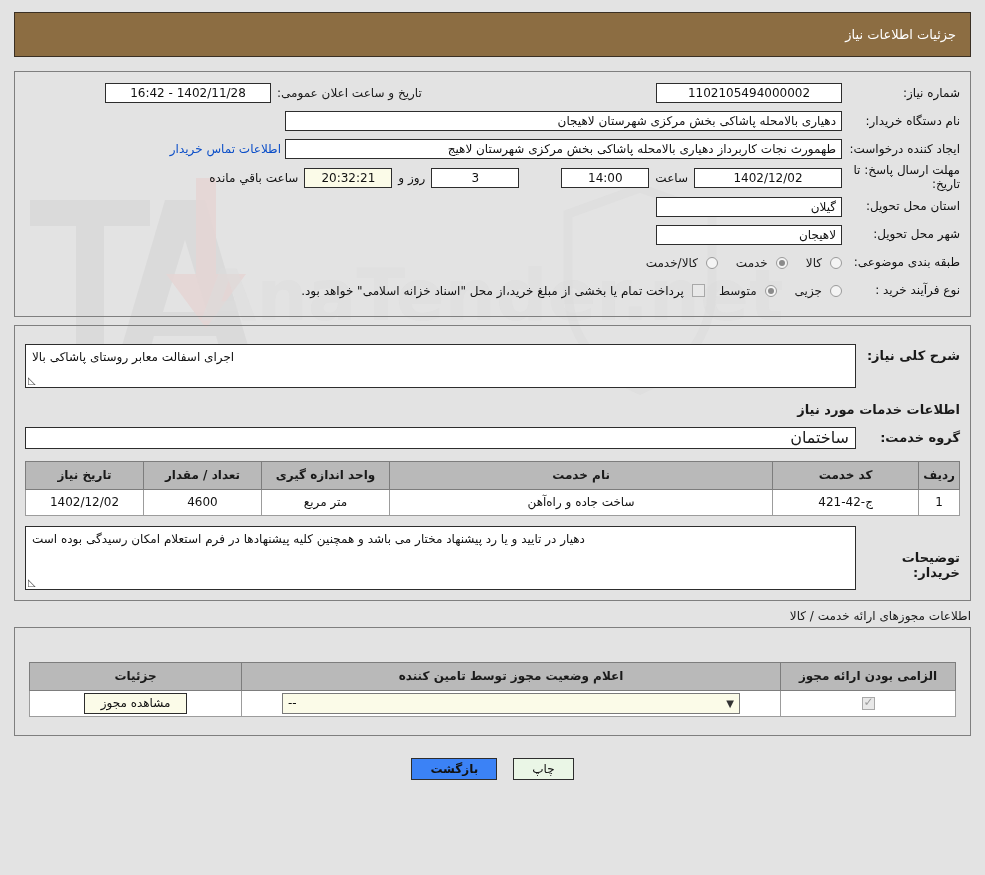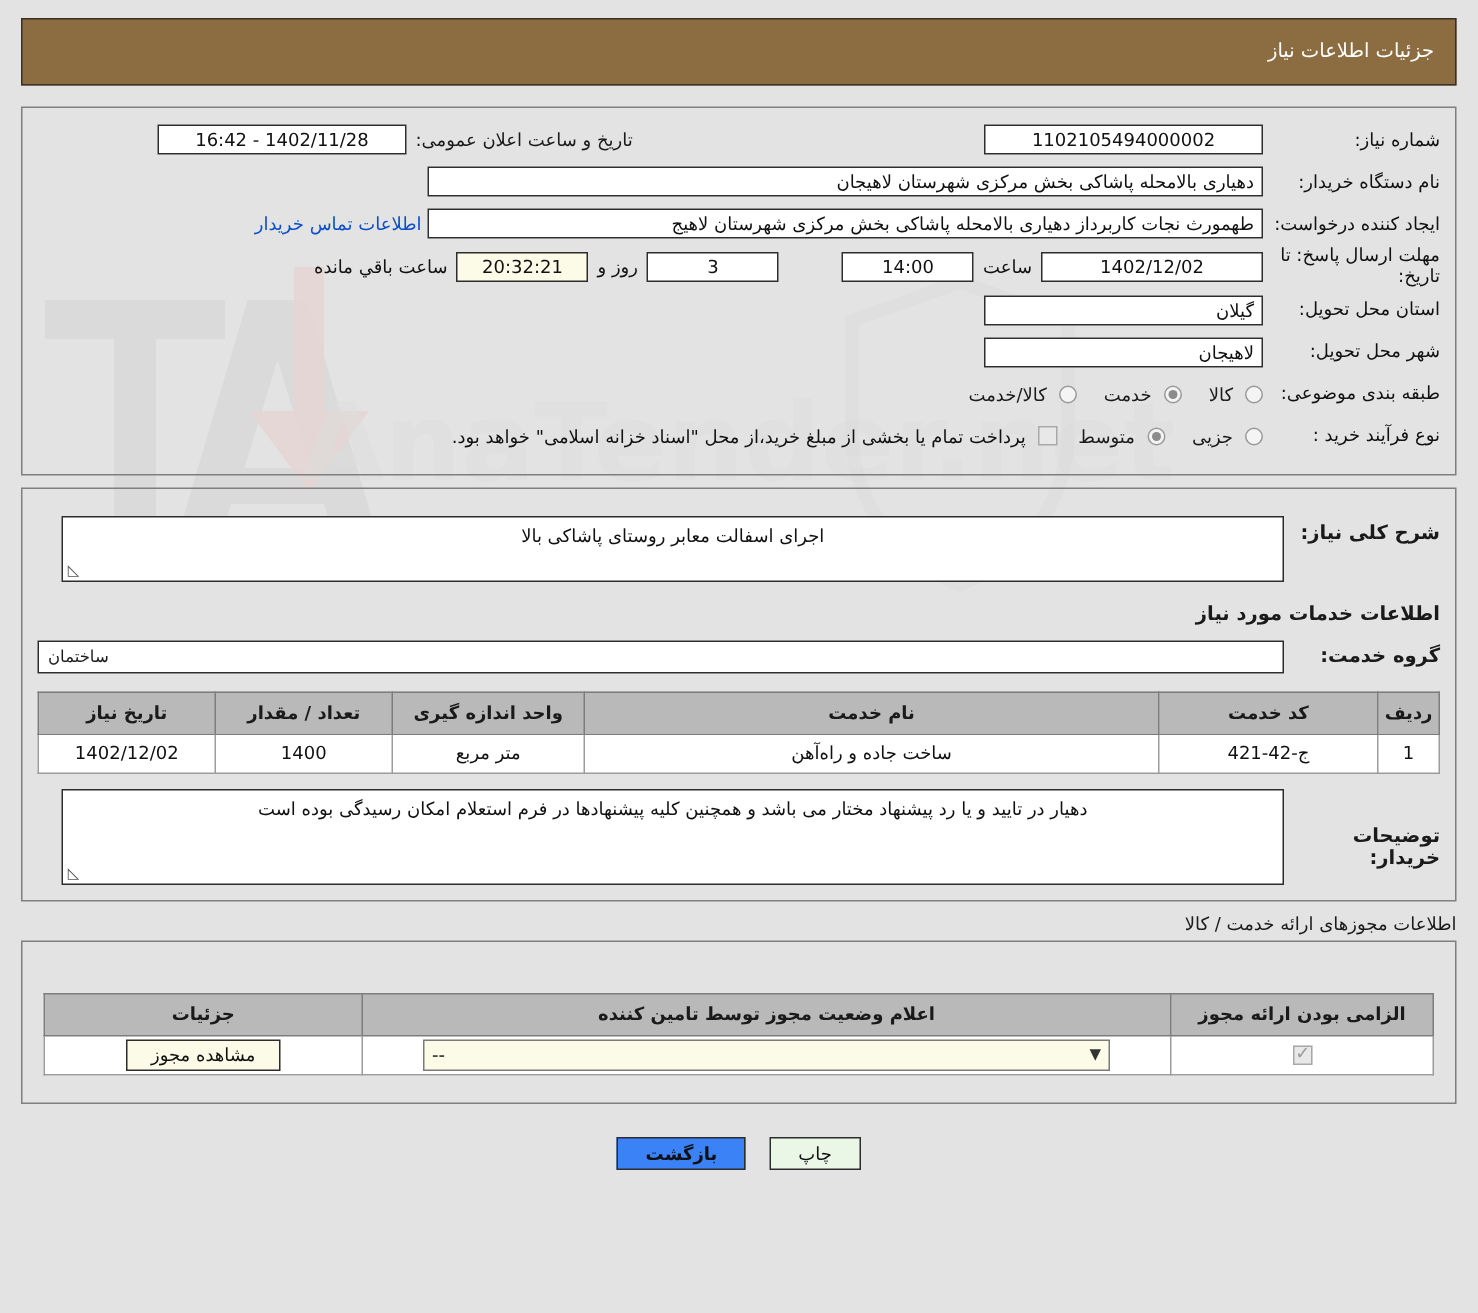--- a/index.html
+++ b/index.html
@@ -134,25 +134,24 @@
   .desc-lbl {
     width: 104px; text-align: right; padding-left: 8px;
     font-weight: bold; font-size: 13px; padding-top: 4px;
   }
   .textarea-box {
     border: 1px solid #2d2d2d;
     background: #fff;
     flex: 1 1 auto;
     padding: 3px 6px 0 6px;
     font-size: 12px;
-    text-align: center;
+    text-align: left;
     position: relative;
     line-height: 1.5;
     color: #111;
-    margin-left: 16px;
   }
   .h-40 { height: 44px; }
   .h-78 { height: 64px; }
   .resize-grip {
     position: absolute;
     left: 2px; bottom: 1px;
     width: 10px; height: 10px;
     color: #555; font-size: 10px;
     line-height: 10px;
   }
@@ -161,21 +160,21 @@
     font-weight: bold; font-size: 13px;
     margin: 14px 0 10px 0;
     text-align: right;
   }
   .group-row { display: flex; align-items: center; margin-bottom: 12px; }
   .group-lbl { width: 104px; text-align: right; padding-left: 8px; font-weight: bold; font-size: 13px; }
   .group-fld {
     border: 1px solid #2d2d2d; background: #fff;
     height: 22px; line-height: 20px;
     flex: 1 1 auto;
-    font-size: 11px; text-align: left; padding: 0 6px;
+    font-size: 16px; text-align: right; padding: 0 6px;
   }
 
   
   table.grid {
     width: 100%;
     border-collapse: collapse;
     font-size: 12px;
     background: #fff;
   }
   table.grid th {
@@ -390,21 +389,21 @@
           <th style="width:118px;">تعداد / مقدار</th>
           <th style="width:118px;">تاریخ نیاز</th>
         </tr>
       </thead>
       <tbody>
         <tr>
           <td>1</td>
           <td>ج-42-421</td>
           <td>ساخت جاده و راه‌آهن</td>
           <td>متر مربع</td>
-          <td>1400</td>
+          <td>4600</td>
           <td>1402/12/02</td>
         </tr>
       </tbody>
     </table>
   </div>
 
   <div class="desc-row" style="margin-top:10px;">
     <div class="desc-lbl" style="padding-top:24px;">توضیحات خریدار:</div>
     <div class="textarea-box h-78">
       <span>دهیار در تایید و یا رد پیشنهاد مختار می باشد و همچنین کلیه پیشنهادها در فرم استعلام امکان رسیدگی بوده است</span>

